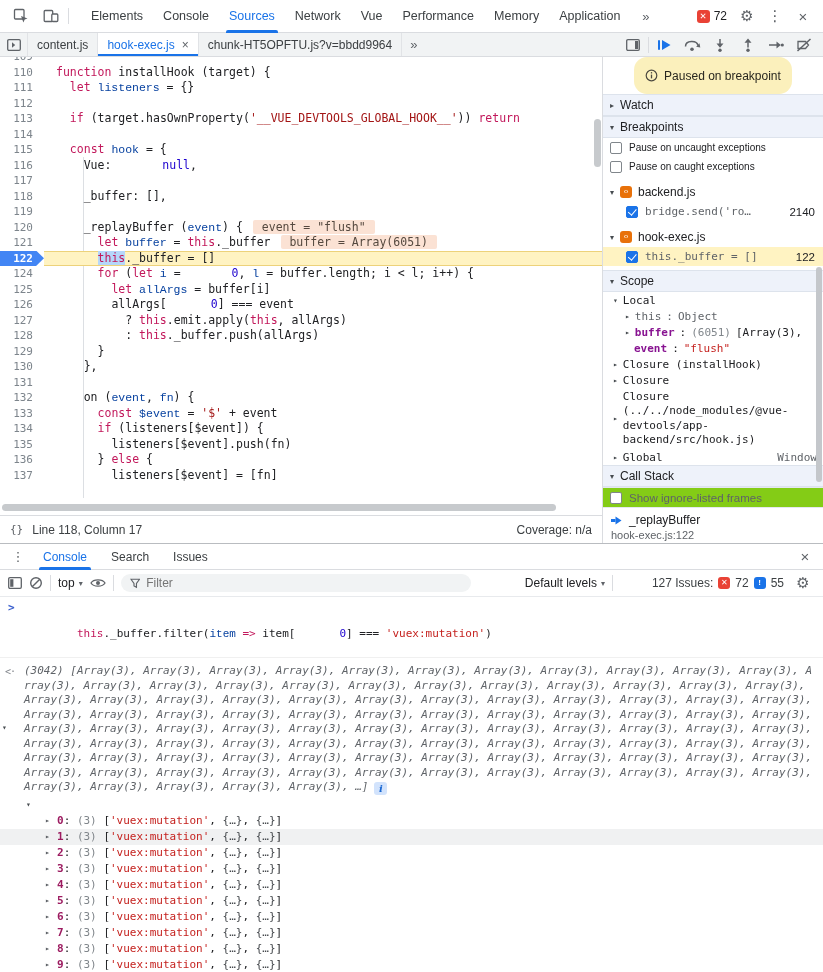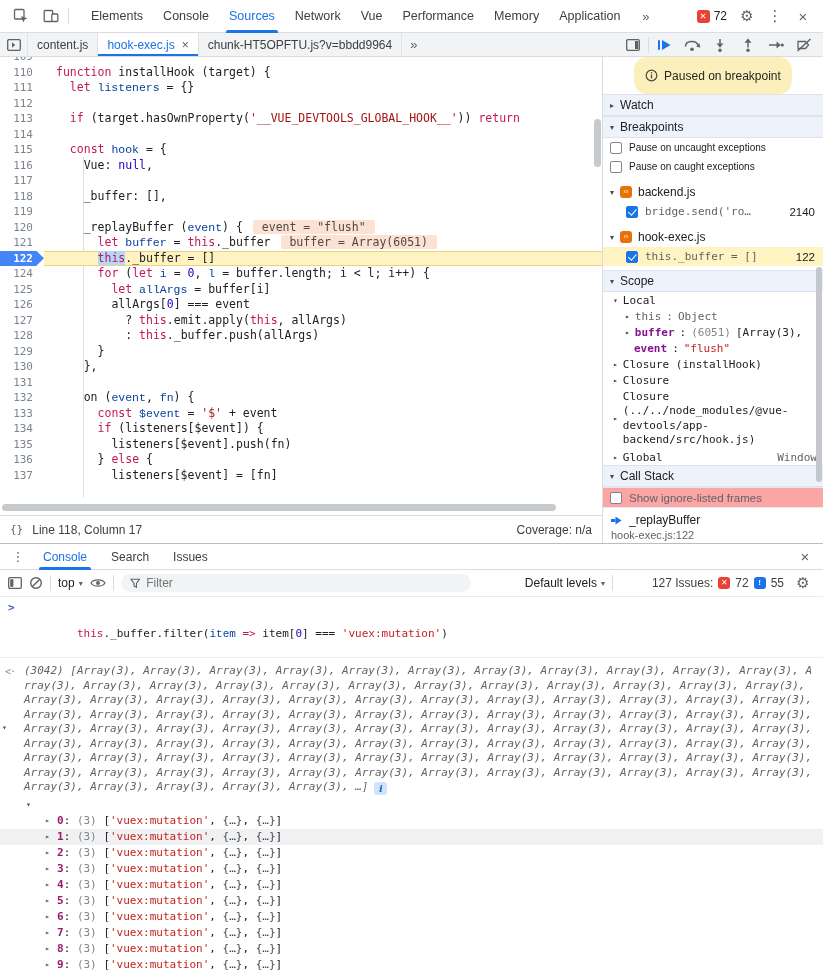--- a/index.html
+++ b/index.html
@@ -41,21 +41,21 @@
   .indent-guide{position:absolute;left:83px;top:100px;height:341px;width:1px;background:#dcdfe3;}
   .code-lines{position:absolute;top:-8px;left:0;right:0;}
   .code-line{display:flex;height:15.5px;line-height:15.5px;font-family:"DejaVu Sans Mono",monospace;font-size:11.5px;white-space:pre;}
   .gutter{width:44px;flex:none;text-align:right;padding-right:11px;color:#7d858c;font-size:11px;}
   .gutter.exec-g{background:#4285f4;color:#fff;clip-path:polygon(0 0,82% 0,100% 50%,82% 100%,0 100%);font-weight:bold;}
   .line-code{flex:1;padding-left:12px;color:#202124;}
   .code-line.exec .line-code{background:#fff3c2;box-shadow:inset 0 1px 0 #edd27a, inset 0 -1px 0 #edd27a;}
   .tk-kw{color:#c2185b;}
   .tk-def{color:#0842a0;font-family:Liberation Mono, monospace;}
   .tk-str{color:#a31515;}
-  .tk-num{color:#1c00cf;}
+  .tk-num{color:#1c00cf;margin-left:44px;}
   .tk-sel{background:#b5d7fa;}
   .inline-hint{background:#fbe2d4;color:#55493f;margin-left:10px;padding:0 2px;border-radius:2px;}
   .h-scroll{position:absolute;left:2px;bottom:4px;width:554px;height:7px;border-radius:4px;background:#c7cacd;}
   .v-scroll{position:absolute;right:1px;top:62px;width:7px;height:48px;border-radius:4px;background:#c7cacd;}
   .status-bar{height:28px;border-top:1px solid #dadce0;display:flex;align-items:center;padding:0 10px;gap:9px;color:#3c4043;background:#fff;}
   .braces{color:#5f6368;font-family:"DejaVu Sans Mono",monospace;font-size:11px;}
   .coverage{margin-left:auto;}
 
   
   .side-pane{flex:1;position:relative;overflow:hidden;font-size:12px;background:#fff;}
@@ -77,21 +77,21 @@
   .scope-row{display:flex;align-items:center;gap:5px;padding:1.5px 6px 1.5px 10px;color:#202124;white-space:nowrap;overflow:hidden;}
   .scope-row.indent1{padding-left:22px;}
   .scope-row.noexp{padding-left:31px;}
   .vn{color:#5f6368;}
   .vnb{color:#881391;font-weight:bold;}
   .vv-gray{color:#5f6368;}
   .vv-str{color:#c5221f;}
   .cnt{color:#80868b;}
   .closure-wrap{align-items:center;}
   .wrap-text{width:178px;white-space:normal;line-height:14.5px;overflow-wrap:break-word;}
-  .ign-row{background:#fca5a5;height:21px;display:flex;gap:7px;align-items:center;padding:0 7px;color:#5f6368;border-top:1px solid #e4e8ee;border-bottom:1px solid #e4e8ee;font-size:11.5px;}
+  .ign-row{background:#84cc16;height:21px;display:flex;gap:7px;align-items:center;padding:0 7px;color:#5f6368;border-top:1px solid #e4e8ee;border-bottom:1px solid #e4e8ee;font-size:11.5px;}
   .frame{padding:5px 8px 0 8px;}
   .frame-top{display:flex;gap:7px;align-items:center;font-size:12px;color:#202124;}
   .frame-loc{text-align:left;color:#5f6368;font-size:11px;margin-top:2px;}
   .side-scroll{position:absolute;right:1px;top:210px;width:6px;height:215px;border-radius:3px;background:#c4c7cb;}
 
   
   .drawer{height:429px;border-top:1px solid #b9bcc0;display:flex;flex-direction:column;background:#fff;}
   .drawer-header{height:26px;flex:none;display:flex;align-items:center;border-bottom:1px solid #dadce0;padding:0 6px;gap:2px;}
   .d-tab{padding:0 11px;height:26px;display:flex;align-items:center;font-size:12px;color:#3c4043;position:relative;}
   .d-tab.active{color:#1a73e8;}

